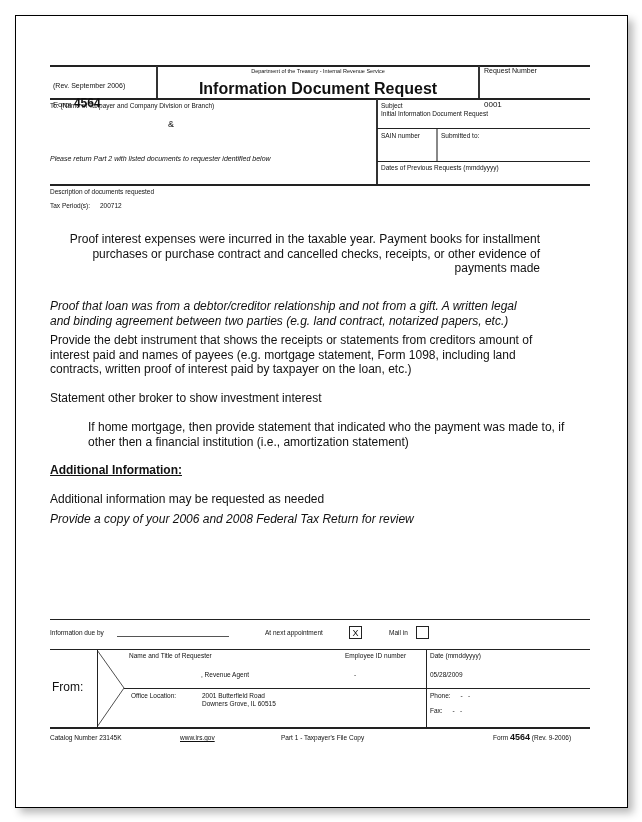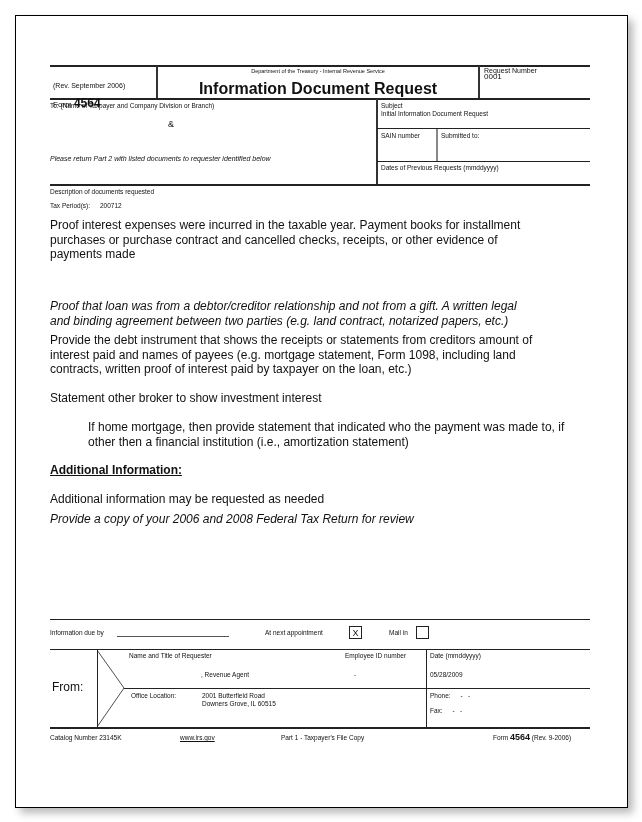--- a/index.html
+++ b/index.html
@@ -47,21 +47,21 @@
 <div class="abs form-num" style="left:53px; top:68px;margin-top:28px;">
   <span>Form</span>
   <b>4564</b>
 </div>
 <div class="abs t7" style="left:53px; top:82px;">(Rev. September 2006)</div>
 
 <div class="abs t6" style="left:158px; top:68px; width:320px; text-align:center; font-size:5.5px;">Department of the Treasury - Internal Revenue Service</div>
 <div class="abs title-main" style="left:158px; top:80px; width:320px;">Information Document Request</div>
 
 <div class="abs t7" style="left:484px; top:67px;">Request Number</div>
-<div class="abs t8" style="left:484px; top:72px;">0001</div>
+<div class="abs t8" style="left:484px; top:100px;">0001</div>
 
 <div class="abs t6" style="left:50px; top:102px; font-size:6.5px;">To: (Name of Taxpayer and Company Division or Branch)</div>
 <div class="abs t9" style="left:168px; top:119px;">&amp;</div>
 <div class="abs t7 italic" style="left:50px; top:155px;">Please return Part 2 with listed documents to requester identified below</div>
 
 <div class="vline thick" style="left:376px; top:99px; height:86px;"></div>
 
 <div class="abs t6" style="left:381px; top:102px; font-size:6.5px;">Subject</div>
 <div class="abs t6" style="left:381px; top:110px; font-size:6.5px;">Initial Information Document Request</div>
 <div class="hline" style="left:377px; top:128px; width:213px;"></div>
@@ -74,21 +74,21 @@
 <div class="abs t6" style="left:381px; top:164px; font-size:6.5px;">Dates of Previous Requests (mmddyyyy)</div>
 
 <div class="hline thick" style="left:50px; top:184px; width:540px;"></div>
 
 <div class="abs t6" style="left:50px; top:188px; font-size:6.5px;">Description of documents requested</div>
 <div class="abs t6" style="left:50px; top:202px; font-size:6.5px;">
   <span>Tax Period(s):</span>
   <span style="margin-left:8px;">200712</span>
 </div>
 
-<div class="para" style="top:218px;">Proof interest expenses were incurred in the taxable year. Payment books for installment purchases or purchase contract and cancelled checks, receipts, or other evidence of payments made</div>
+<div class="para" style="top:232px;text-align:right;">Proof interest expenses were incurred in the taxable year. Payment books for installment purchases or purchase contract and cancelled checks, receipts, or other evidence of payments made</div>
 <div class="para" style="top:299px;font-style:italic;">Proof that loan was from a debtor/creditor relationship and not from a gift. A written legal and binding agreement between two parties (e.g. land contract, notarized papers, etc.)</div>
 <div class="para" style="top:333px;">Provide the debt instrument that shows the receipts or statements from creditors amount of interest paid and names of payees (e.g. mortgage statement, Form 1098, including land contracts, written proof of interest paid by taxpayer on the loan, etc.)</div>
 <div class="para" style="top:391px;">Statement other broker to show investment interest</div>
 <div class="para" style="top:420px;margin-left:38px;">If home mortgage, then provide statement that indicated who the payment was made to, if other then a financial institution (i.e., amortization statement)</div>
 
 <div class="para heading-u" style="top:463px;">Additional Information:</div>
 <div class="para" style="top:512px;font-style:italic;">Provide a copy of your 2006 and 2008 Federal Tax Return for review</div>
 <div class="para" style="top:492px;">Additional information may be requested as needed</div>
 
 <div class="hline" style="left:50px; top:619px; width:540px;"></div>

